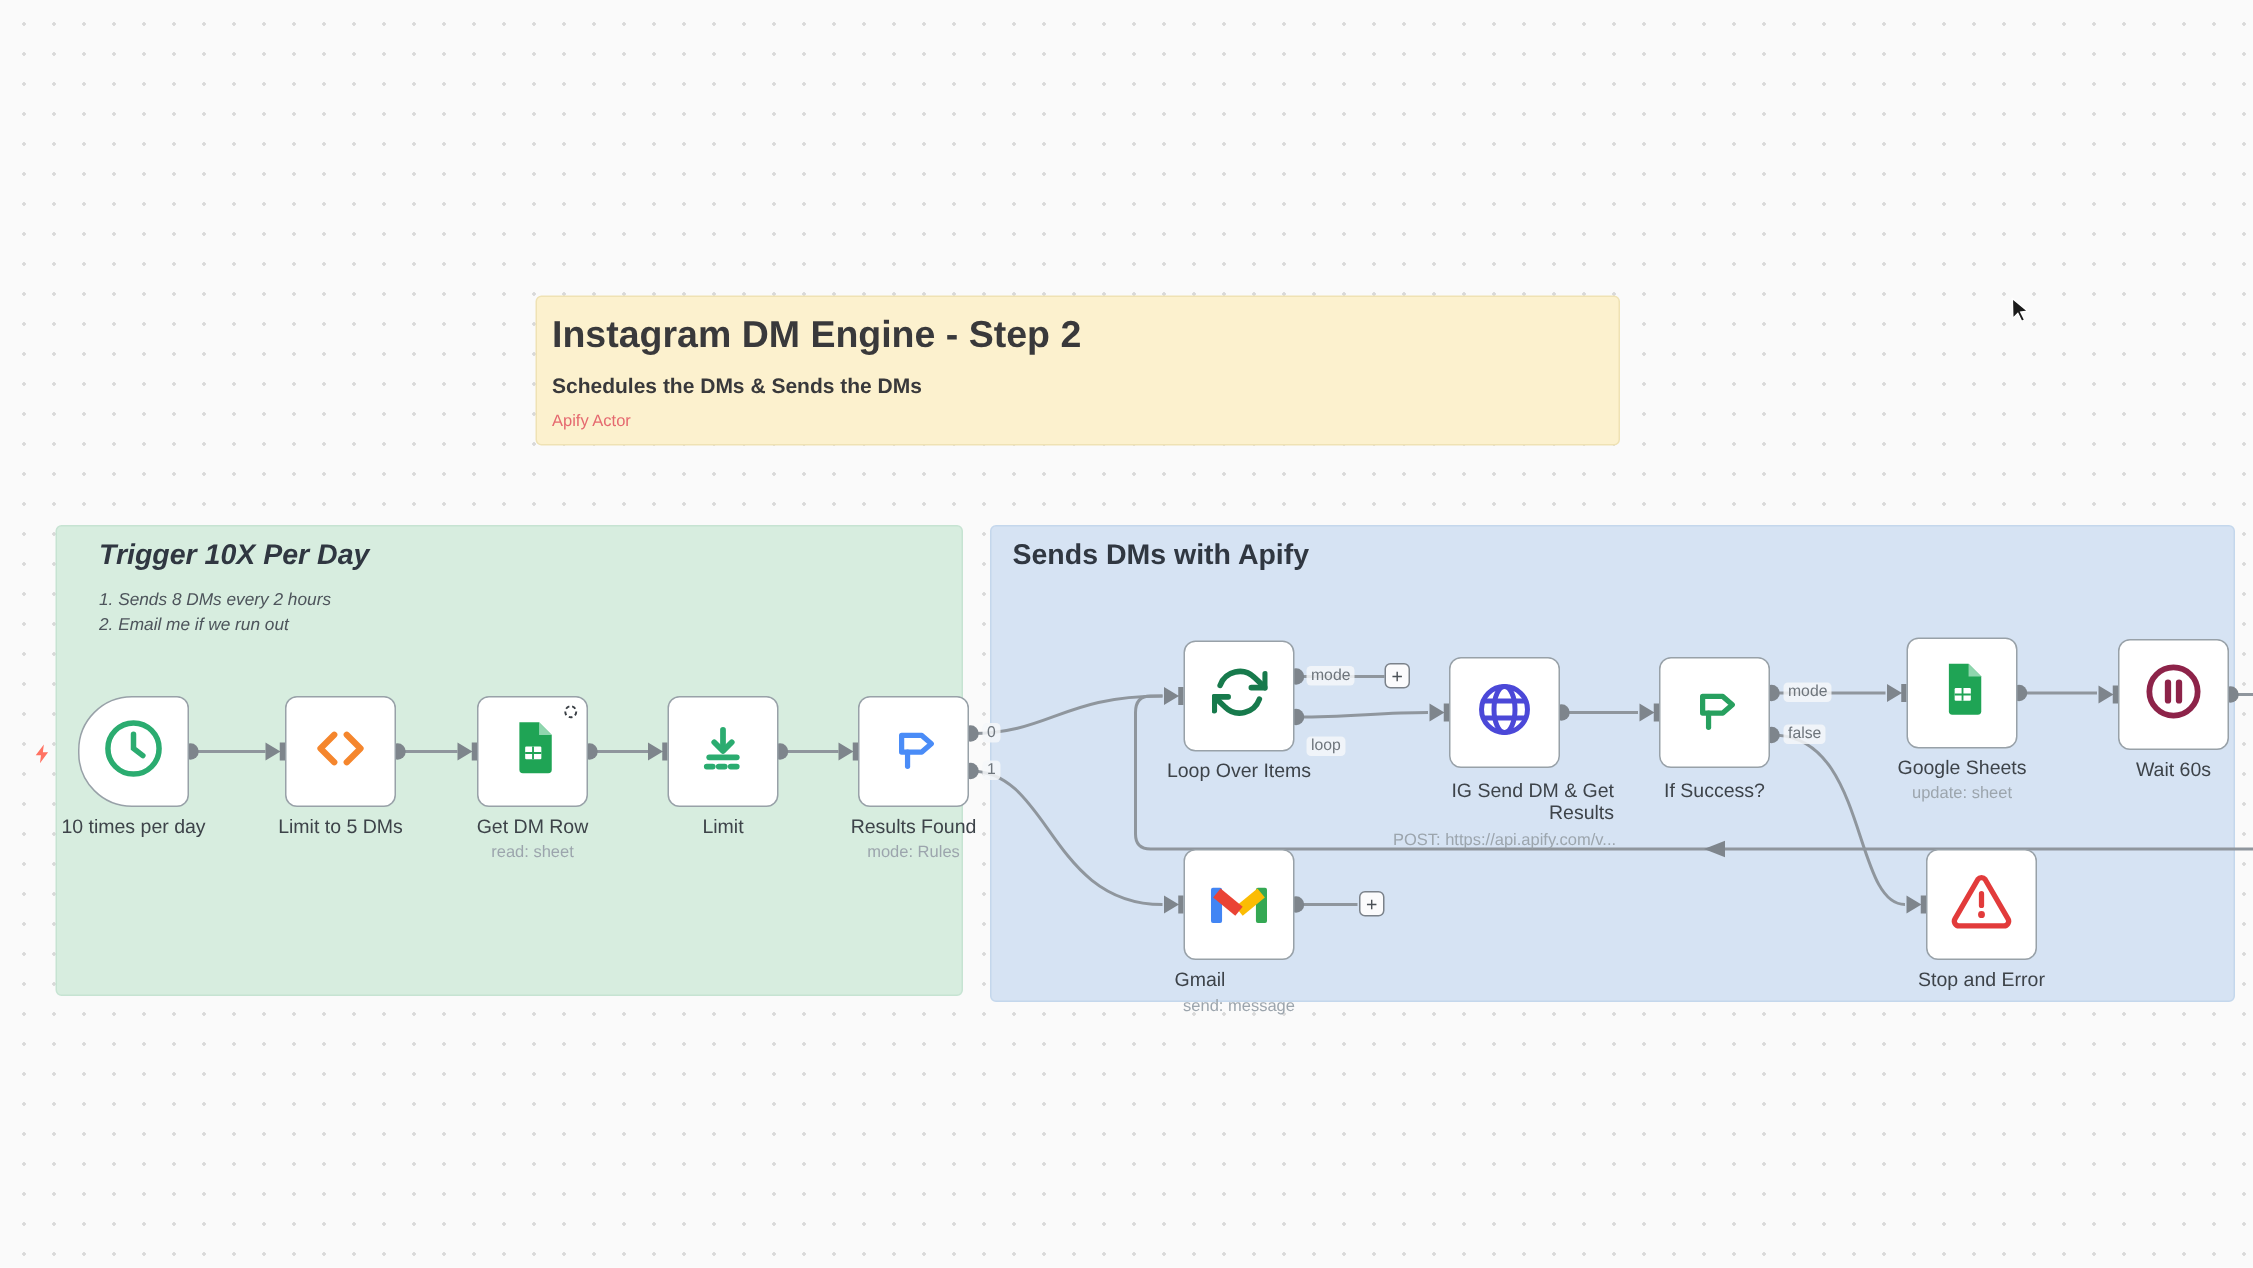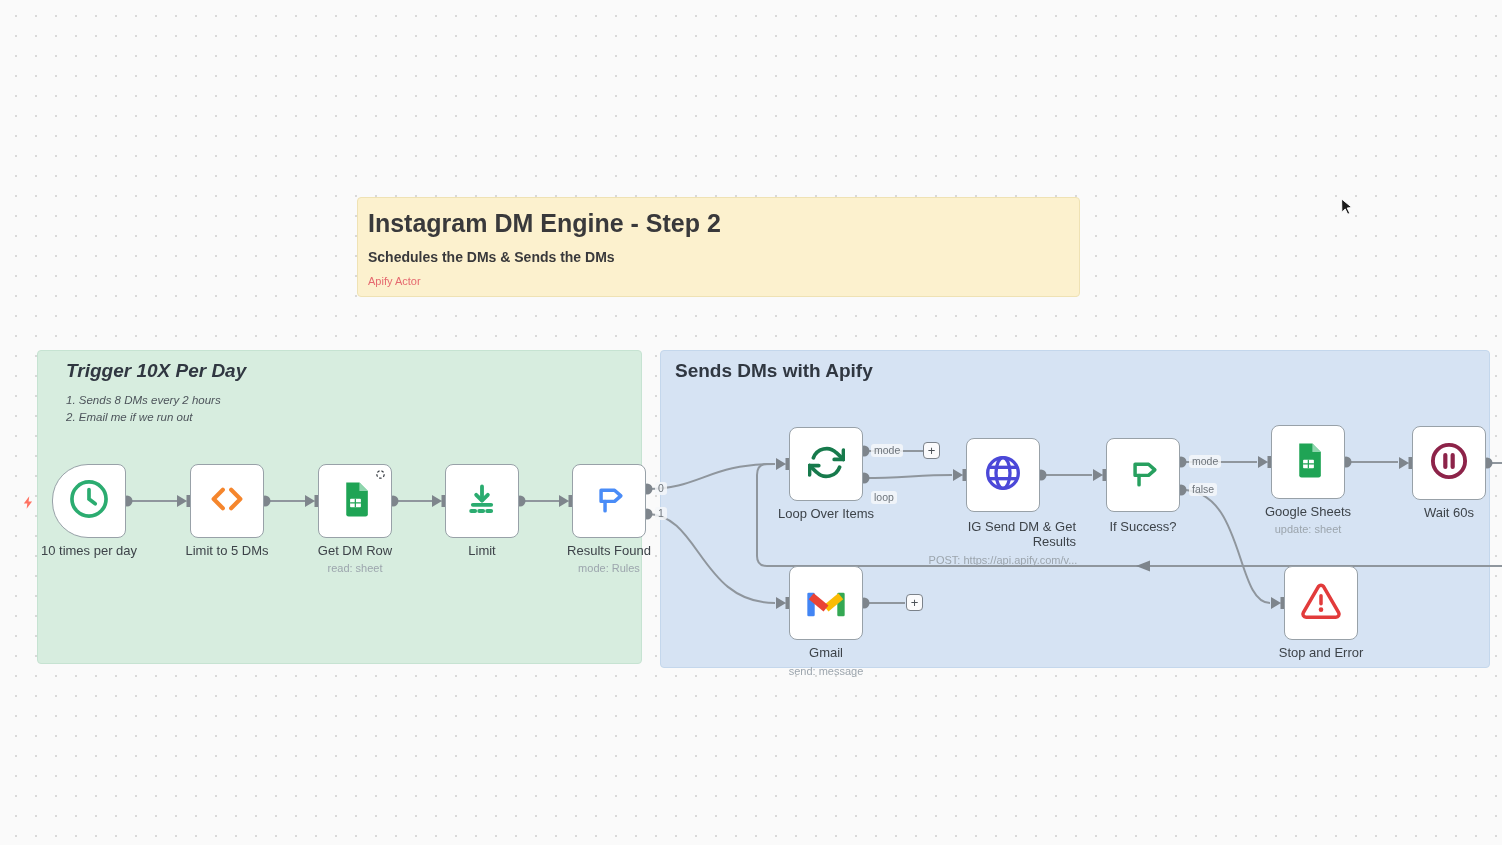--- a/index.html
+++ b/index.html
@@ -242,21 +242,21 @@
   <div class="node" style="left:789px;top:566px">
     <span>
       <svg viewBox="0 0 48 38" width="42" height="33">
         <rect x="2.5" y="9" width="8.5" height="27" rx="1.5" fill="#4285F4"></rect>
         <rect x="37" y="9" width="8.5" height="27" rx="1.5" fill="#34A853"></rect>
         <line x1="41" y1="13" x2="24" y2="27" stroke="#FBBC04" stroke-width="9"></line>
         <line x1="7" y1="13" x2="24" y2="27" stroke="#EA4335" stroke-width="9"></line>
       </svg>
     </span>
   </div>
-  <div class="nlabel" style="left:826px;top:645px">Gmail</div>
+  <div class="nlabel" style="left:800px;top:645px">Gmail</div>
   <div class="nsub" style="left:826px;top:665px">send: message</div>
   <div class="plus-btn" style="left:906px;top:594px">
       <span>+</span>
     </div>
 
   <div class="node" style="left:1284px;top:566px">
     <span>
       <svg viewBox="0 0 24 24" width="42" height="42" fill="none" stroke="#E23B3B" stroke-width="2" stroke-linecap="round" stroke-linejoin="round">
         <path d="M10.6 3.6 L1.9 18.6 a1.8 1.8 0 0 0 1.6 2.7 h17 a1.8 1.8 0 0 0 1.6 -2.7 L13.4 3.6 a1.8 1.8 0 0 0 -2.8 0 Z"></path>
         <line x1="12" y1="9" x2="12" y2="13.5"></line>

